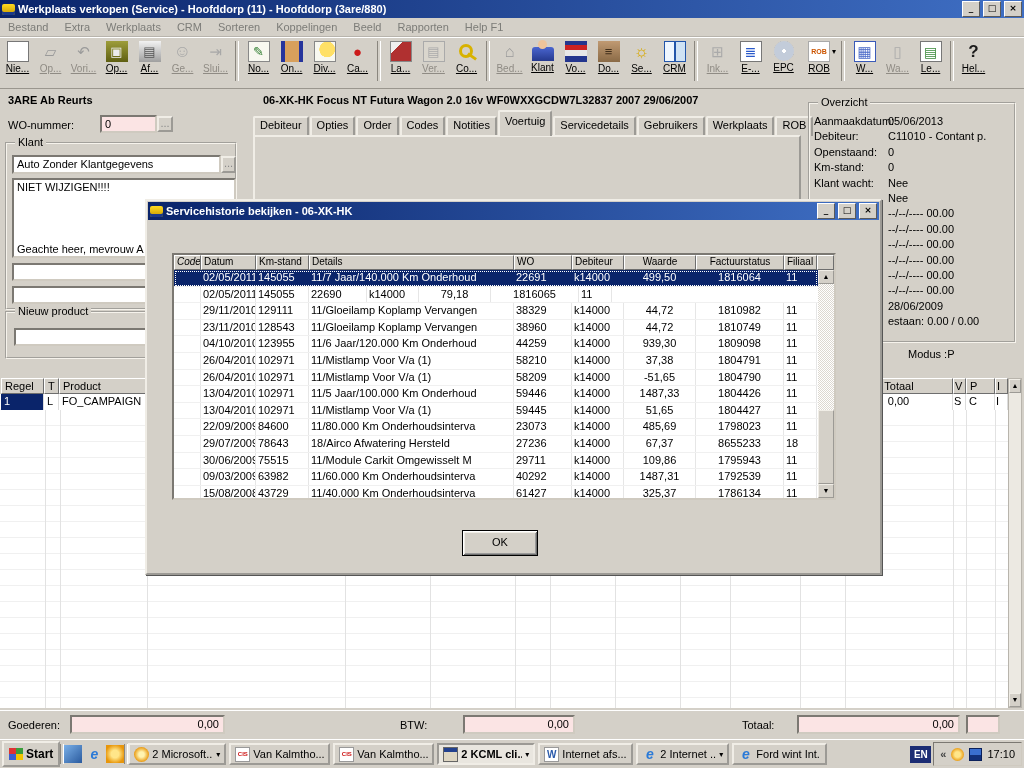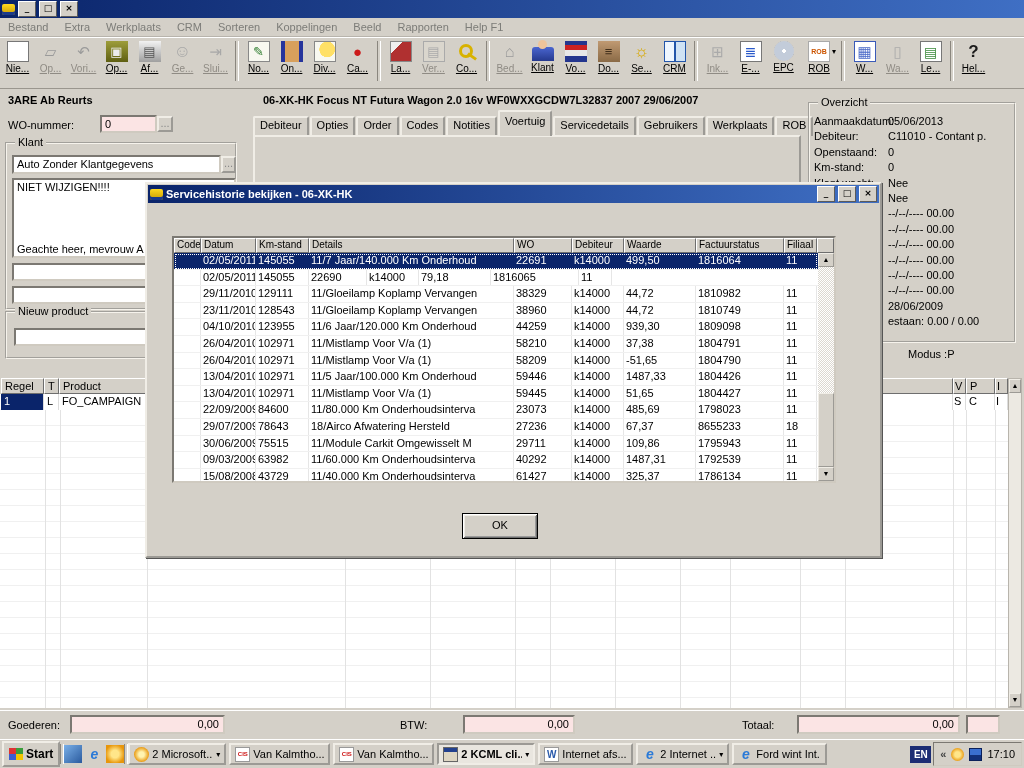--- a/index.html
+++ b/index.html
@@ -47,32 +47,32 @@
   .tab.active{height:19px;padding-top:3px;position:relative;z-index:3;}
   .panel{background:var(--bg);border:2px outset #f0ede6;}
   .ov-row{display:flex;height:15.4px;line-height:15.4px;}
   .ov-label{width:74px;flex:none;white-space:nowrap;}
   .ov-value{white-space:nowrap;}
   .gh{position:absolute;height:16px;background:var(--bg);border:1px solid;border-color:#fff #6e6e6e #6e6e6e #fff;
     padding:0 3px;box-sizing:border-box;line-height:14px;white-space:nowrap;overflow:hidden;}
   .gc{position:absolute;height:16px;padding:0 3px;box-sizing:border-box;line-height:15px;background:#fff;
     border-right:1px solid #dcdcdc;white-space:nowrap;overflow:hidden;}
   .gc.sel{background:var(--sel);color:#fff;}
-  .ar{text-align:left;}
+  .ar{text-align:center;}
   .vline{position:absolute;top:0;bottom:0;width:1px;background:#e2e2e2;}
   .vscroll{background:#ece9e2;border:1px solid #b8b4ac;}
   .sbtn{position:absolute;left:0;right:0;height:14px;background:var(--bg);border:1px outset #f0ede6;
     font-size:7px;text-align:center;line-height:12px;box-sizing:border-box;}
 
   
   #totals{position:absolute;left:0;right:0;bottom:0;height:32px;background:var(--bg);border-top:1px solid #fff;}
   .pinkval{line-height:15px;padding:0 4px;text-align:right;}
 
   
-  #dialog{position:absolute;left:145px;top:182px;width:733px;height:372px;z-index:20;
+  #dialog{position:absolute;left:145px;top:199px;width:733px;height:372px;z-index:20;
     background:var(--bg);border:2px outset #f0ede6;box-shadow:1px 1px 0 #555;}
   #dialog .titlebar{margin:1px;}
   #dtable{position:absolute;left:25px;top:52px;width:660px;height:243px;background:#fff;border:2px inset #cfcac0;}
   #dthead{display:flex;height:15px;}
   .dth{flex:none;background:var(--bg);border:1px solid;border-color:#fff #6e6e6e #6e6e6e #fff;
     box-sizing:border-box;padding:0 2px;font-size:10px;line-height:12px;white-space:nowrap;overflow:hidden;}
   .dth.fill{flex:1;}
   #dtbody{position:absolute;left:0;top:15px;right:16px;bottom:0;overflow:hidden;}
   .dtr{display:flex;height:15.6px;line-height:15.4px;border-bottom:1px solid #f0f0f0;}
   .dtc{flex:none;box-sizing:border-box;padding:0 2px;border-right:1px solid #e6e6e6;white-space:nowrap;overflow:hidden;}
@@ -110,20 +110,21 @@
   .trayico{width:13px;height:13px;flex:none;}
   .net-ico{background:linear-gradient(#3a6fd0 55%,#12307a 55%);box-shadow:inset 0 0 0 1px #0a205a;}
 </style>
 </head>
 <body>
 
 <div id="screen">
 
   <div class="titlebar">
     <span class="app-ico"></span>
+    <span class="ttext">Werkplaats verkopen (Service) - Hoofddorp (11) - Hoofddorp (3are/880)</span>
     <span class="wbtn">_</span>
     <span class="wbtn">□</span>
     <span class="wbtn">×</span>
   </div>
 
   <div class="menubar" id="menubar">
       <span class="menu-item">Bestand</span>
       <span class="menu-item">Extra</span>
       <span class="menu-item">Werkplaats</span>
       <span class="menu-item">CRM</span>
@@ -411,21 +412,21 @@
   <div id="dialog">
     <div class="titlebar">
       <span class="app-ico"></span>
       <span class="ttext">Servicehistorie bekijken - 06-XK-HK</span>
       <span class="wbtn">_</span>
       <span class="wbtn">□</span>
       <span class="wbtn">×</span>
     </div>
     <div id="dtable">
       <div id="dthead">
-          <span class="dth" style="width: 27px;">Code</span>
+          <span class="dth" style="width: 27px; font-style: italic;">Code</span>
           <span class="dth" style="width: 55px;">Datum</span>
           <span class="dth" style="width: 53px;">Km-stand</span>
           <span class="dth" style="width: 205px;">Details</span>
           <span class="dth" style="width: 58px;">WO</span>
           <span class="dth" style="width: 52px;">Debiteur</span>
           <span class="dth ar" style="width: 72px;">Waarde</span>
           <span class="dth ar" style="width: 88px;">Factuurstatus</span>
           <span class="dth" style="width: 33px;">Filiaal</span>
           <span class="dth fill"></span>
         </div>

